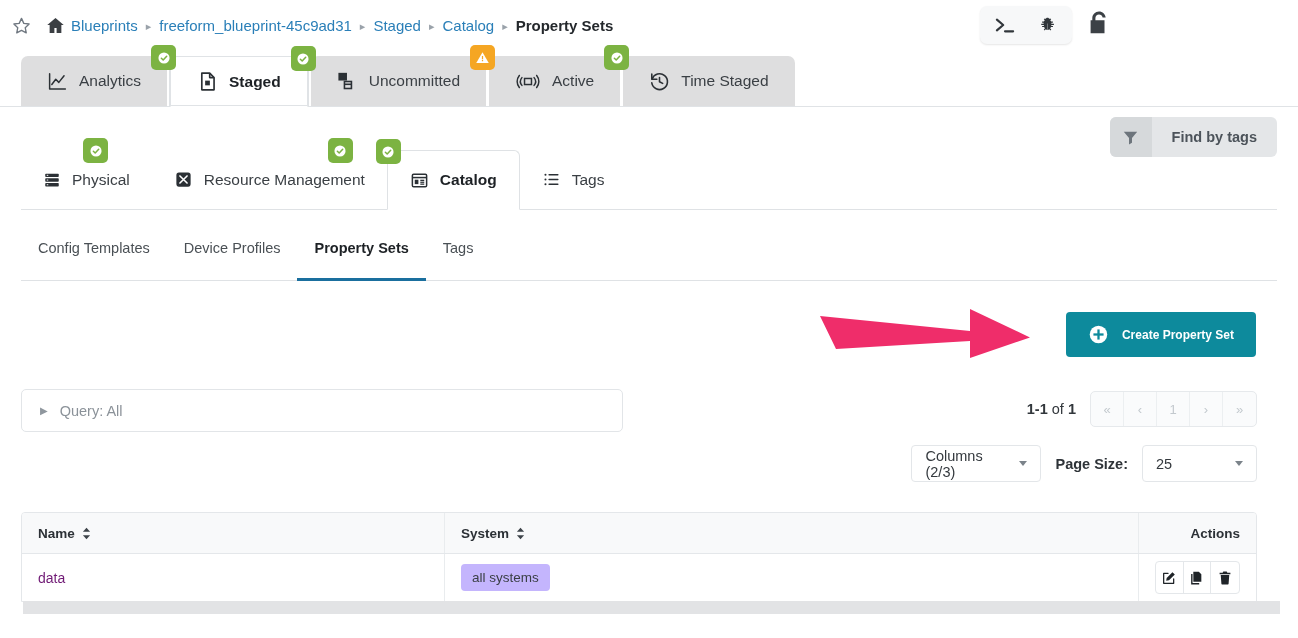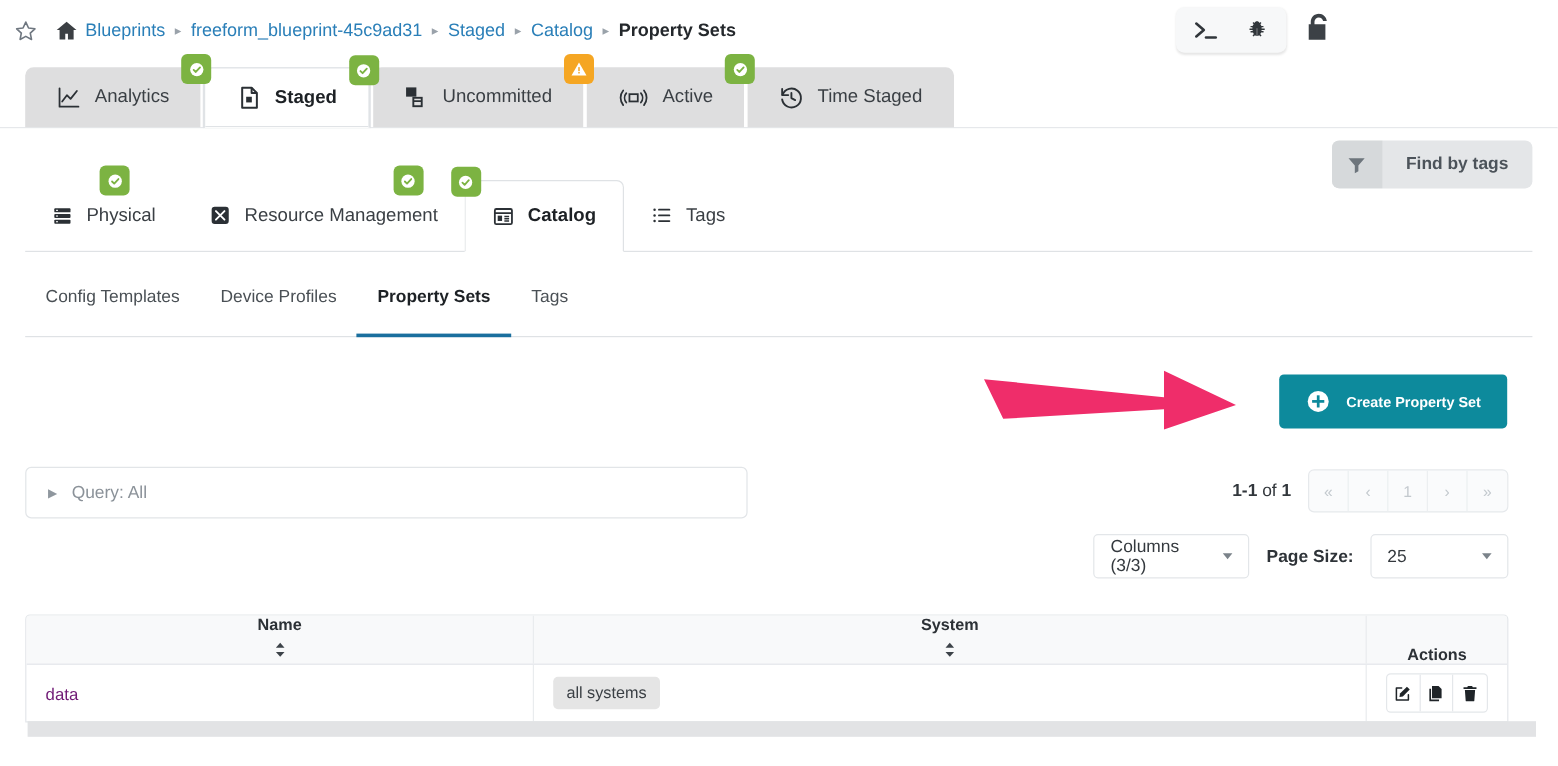--- a/index.html
+++ b/index.html
@@ -248,41 +248,40 @@
   }
   .thead {
     display: flex; height: 41px; background: #f8f9fa;
     border-bottom: 1px solid #e4e7ea;
   }
   .th {
     display: flex; align-items: center; gap: 7px;
     font-size: 13.5px; font-weight: bold; color: #2c3136;
     padding: 0 16px;
     border-right: 1px solid #e9ecee;
-    flex-direction: column;
   }
   .th:last-child { border-right: none; }
   .sortic {
     display: inline-flex; flex-direction: column; gap: 1px;
     color: #3d4349;
   }
   .trow { display: flex; height: 47px; align-items: center; }
   .td {
     display: flex; align-items: center;
     padding: 0 16px; height: 47px;
     border-right: 1px solid #e9ecee;
     font-size: 14px;
   }
   .td:last-child { border-right: none; }
   .c-name { width: 423px; }
   .c-sys { width: 694px; }
   .c-act { width: 117px; justify-content: flex-end; }
   .namelink { color: #701a75; text-decoration: none; cursor: pointer; }
   .pill {
-    background: #e5e5e5; border-radius: 4px;
+    background: #c4b5fd; border-radius: 4px;
     padding: 6px 11px; font-size: 13.5px; color: #3a3f44;
   }
   .actgroup {
     display: flex; border: 1px solid #e4e7ea; border-radius: 4px;
     overflow: hidden; background: #ffffff;
   }
   .actbtn {
     width: 35px; height: 31px;
     display: flex; align-items: center; justify-content: center;
     border-right: 1px solid #e4e7ea; cursor: pointer; color: #1f2428;
@@ -550,21 +549,21 @@
     <div class="pgbtn">«</div>
     <div class="pgbtn">‹</div>
     <div class="pgbtn">1</div>
     <div class="pgbtn">›</div>
     <div class="pgbtn">»</div>
   </div>
 </div>
 
 <div class="ctrlrow">
   <div class="selbox" id="columns-select">
-    <span>Columns (3/3)</span>
+    <span>Columns (2/3)</span>
     <span class="caret"></span>
   </div>
   <span class="pslabel">Page Size:</span>
   <div class="selbox" id="pagesize-select">
     <span>25</span>
     <span class="caret"></span>
   </div>
 </div>
 
 <div class="table">

